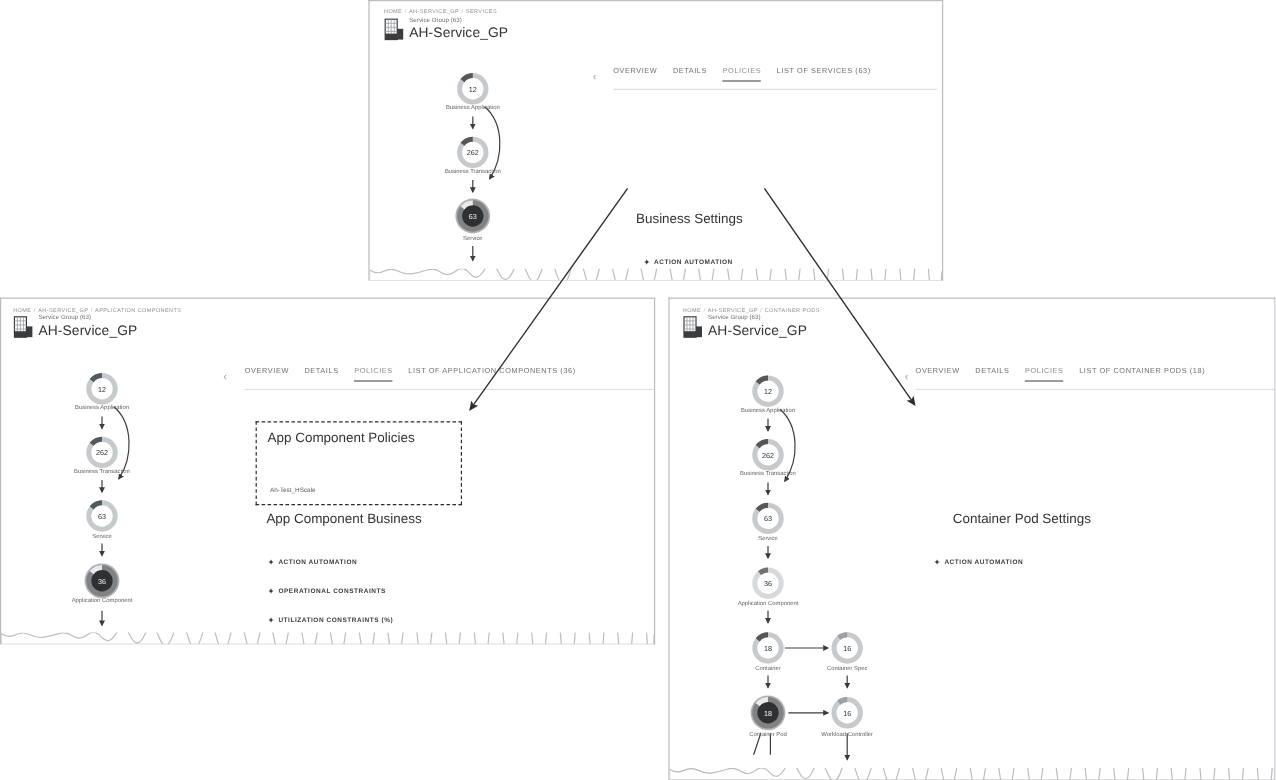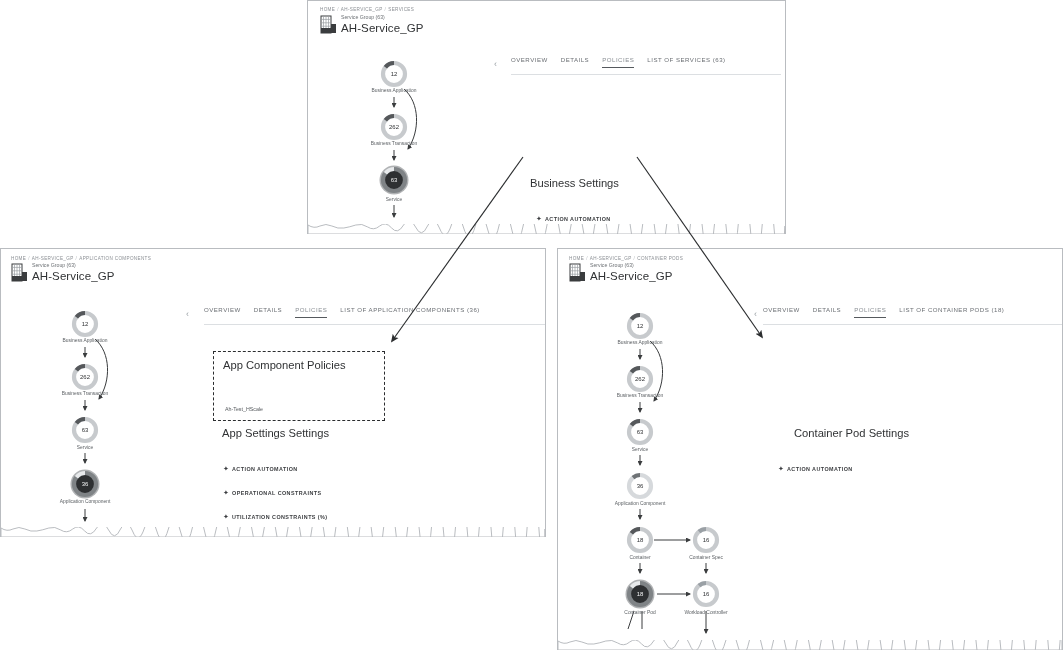--- a/index.html
+++ b/index.html
@@ -214,21 +214,21 @@
       <span class="tab active">POLICIES</span>
       <span class="tab">LIST OF APPLICATION COMPONENTS (36)</span>
     </div>
     <div class="divider" style="left:203px;top:75px;width:343px;"></div>
 
     <div class="policybox" style="left:212px;top:102px;width:172px;height:70px;">
       <span class="ph">App Component Policies</span>
       <span class="pi">Ah-Test_HScale</span>
     </div>
 
-    <div class="setth" style="left:221px;top:178px;">App Settings Settings</div>
+    <div class="setth" style="left:221px;top:178px;">App Component Business</div>
     <div class="setrow" style="left:222px;top:216px;">
       <span class="bull">✦</span>
       <span class="lbl">ACTION AUTOMATION</span>
     </div>
     <div class="setrow" style="left:222px;top:240px;">
       <span class="bull">✦</span>
       <span class="lbl">OPERATIONAL CONSTRAINTS</span>
     </div>
     <div class="setrow" style="left:222px;top:264px;">
       <span class="bull">✦</span>

